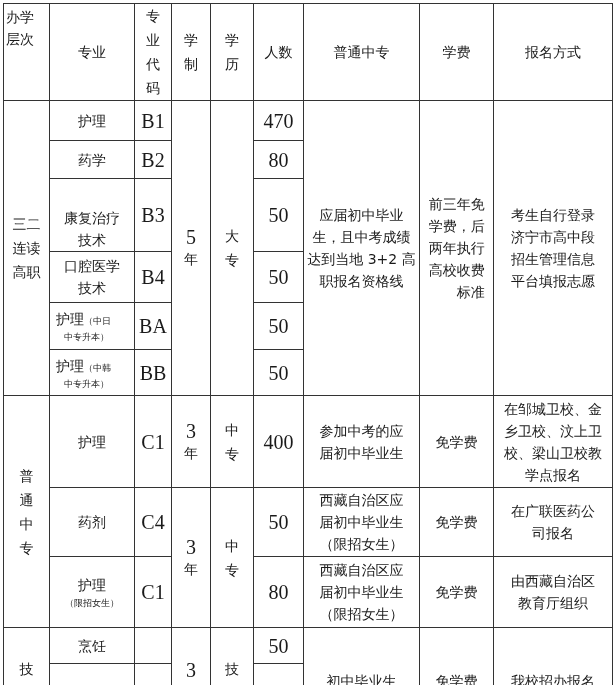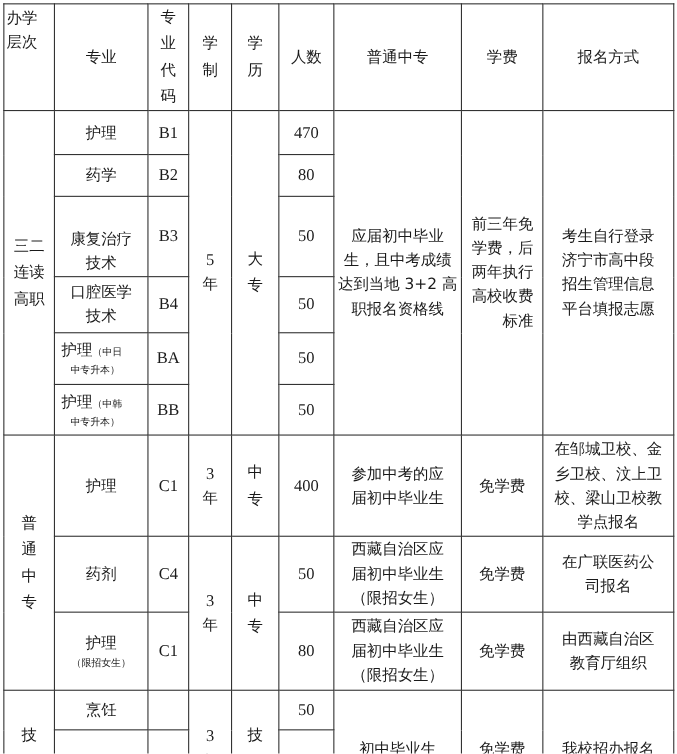--- a/index.html
+++ b/index.html
@@ -14,21 +14,21 @@
     color: #1a1a1a;
   }
   table.admissions td {
     border: 1.5px solid #333333;
     text-align: center;
     vertical-align: middle;
     padding: 0 2px;
     line-height: 22px;
     overflow: hidden;
   }
-  .serif { font-family: "Liberation Serif", serif; font-size: 15px; }
+  .serif { font-family: "Liberation Serif", serif; font-size: 20px; }
   .tl { vertical-align: top !important; padding-top: 2px !important; }
   .left { text-align: left !important; padding-left: 6px !important; margin-top: 31px; }
   .small { font-size: 9px; line-height: 14px; }
   .vert { display: inline-block; width: 1.2em; line-height: 24px; word-break: break-all; }
   .block { display: block; }
 </style>
 </head>
 <body>
 
 <table class="admissions">

